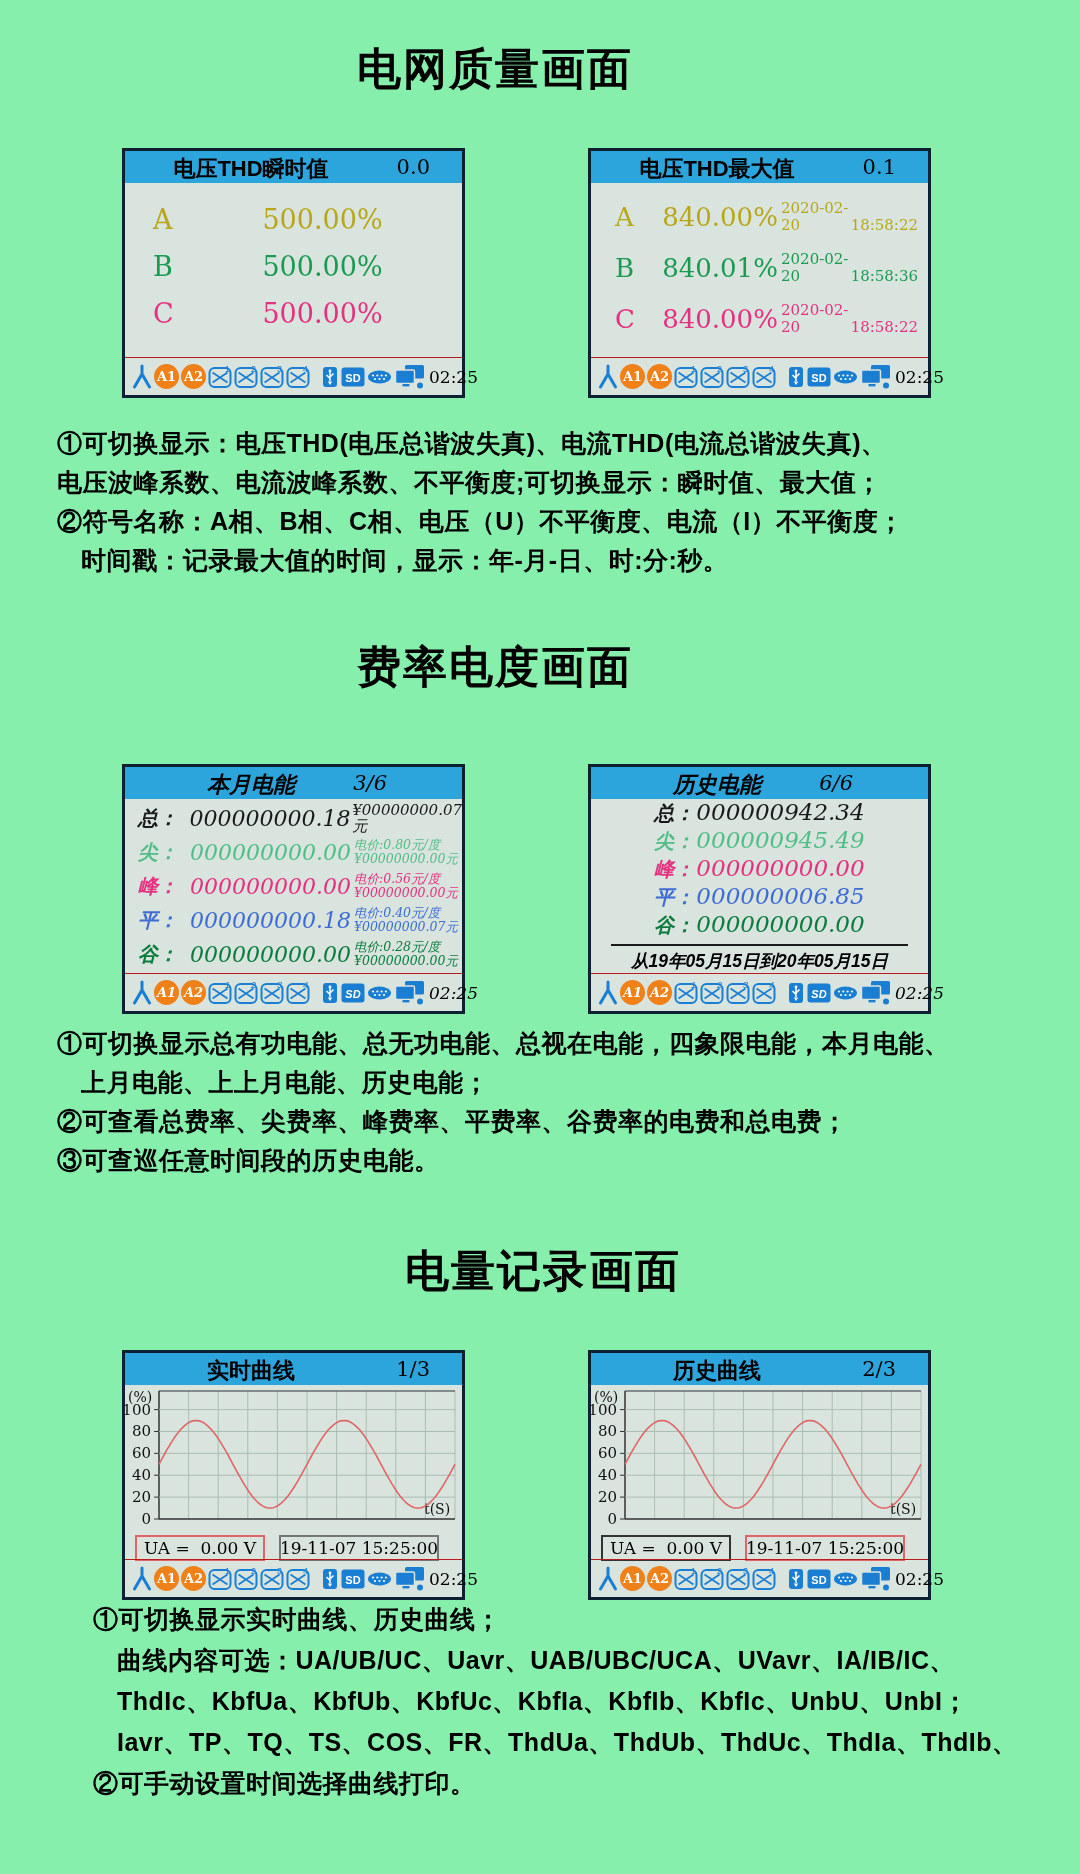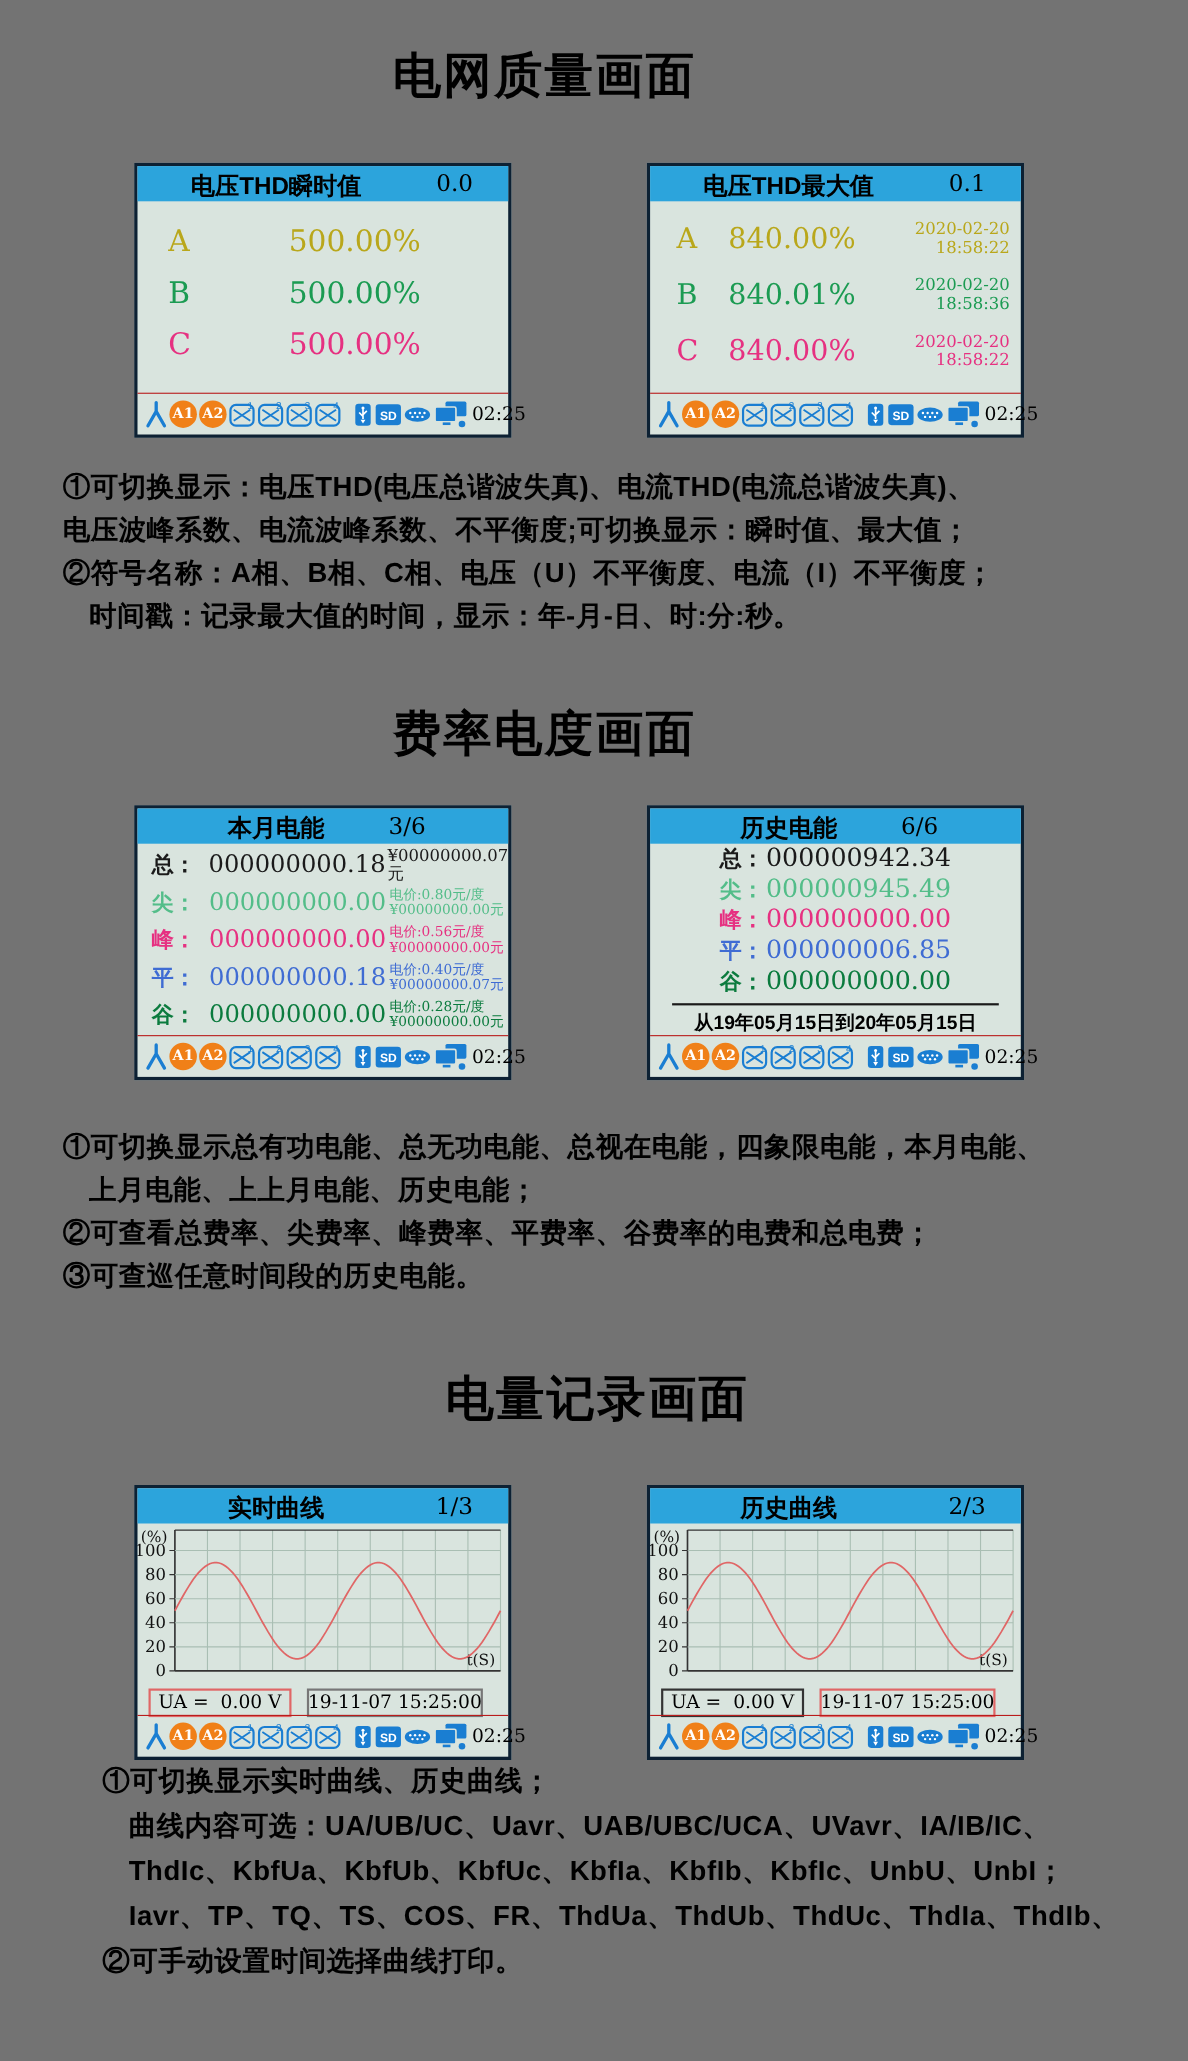--- a/index.html
+++ b/index.html
@@ -1,16 +1,16 @@
 <!DOCTYPE html>
 <html style="--header-blue: #2ca4dc; --screen-bg: #d9e4de; --screen-border: #0d2133; --phase-a-yellow: #b9a71b; --phase-b-green: #1b9b52; --phase-c-pink: #e63181; --tip-green: #53bd89; --flat-blue: #3f6cd3; --valley-green: #0b7b3e; --icon-blue: #1a7ed2; --badge-orange: #f08018; --curve-red: #e06666;"><head>
 <meta charset="utf-8">
 <style>
   html,body{margin:0;padding:0;background:#fff;}
-  .page{position:relative;width:1080px;height:1874px;background:#737373;overflow:hidden;
+  .page{position:relative;width:1080px;height:1874px;background:#86efac;overflow:hidden;
         font-family:"Liberation Sans",sans-serif;color:#000;}
   .sec-title{position:absolute;left:0;width:990px;text-align:center;
         font-size:44px;font-weight:bold;letter-spacing:2px;}
   .notes{position:absolute;left:57px;width:1000px;font-size:25px;font-weight:bold;
         line-height:39px;letter-spacing:0.5px;}
   .notes.n3{line-height:41px;}
   .nt-indent{padding-left:24px;}
   .screen-row{position:absolute;left:122px;display:flex;gap:123px;}
   .screen{width:343px;height:250px;box-sizing:border-box;border:3px solid var(--screen-border);
         background:var(--screen-bg);display:flex;flex-direction:column;}
@@ -23,21 +23,21 @@
   
   .thd-body{display:flex;flex-direction:column;justify-content:center;gap:13px;height:100%;padding-bottom:4px;box-sizing:border-box;}
   .thd-row{display:flex;align-items:baseline;height:34px;}
   .thd-label{width:58px;padding-left:28px;font-size:27px;font-family:"DejaVu Serif",serif;}
   .thd-value{flex:1;text-align:center;font-size:27px;font-family:"DejaVu Serif",serif;padding-right:28px;}
   
   .thd2-body{display:flex;flex-direction:column;justify-content:center;gap:9px;height:100%;padding-bottom:4px;box-sizing:border-box;}
   .thd2-row{display:flex;align-items:center;height:42px;}
   .thd2-label{width:44px;padding-left:24px;font-size:26px;font-family:"DejaVu Serif",serif;}
   .thd2-value{width:122px;text-align:center;font-size:26px;font-family:"DejaVu Serif",serif;}
-  .thd2-dt{flex:1;display:flex;flex-direction:column;align-items:flex-end;padding-right:10px;
+  .thd2-dt{flex:1;display:flex;align-items:flex-end;padding-right:10px;
         font-size:15px;line-height:17px;font-family:"DejaVu Serif",serif;}
   
   .en-body{display:flex;flex-direction:column;justify-content:center;height:100%;box-sizing:border-box;padding:2px 0 2px 0;}
   .en-row{display:flex;align-items:center;height:34px;padding-left:13px;}
   .en-label{width:52px;font-size:20px;font-weight:bold;}
   .en-value{width:164px;font-size:22px;font-family:"DejaVu Serif",serif;}
   .en-right{flex:1;display:flex;flex-direction:column;justify-content:center;
         font-size:12.5px;line-height:14px;font-family:"DejaVu Serif",serif;}
   .en-right.single{font-size:15px;line-height:16px;}
   
@@ -287,21 +287,21 @@
 
   <div class="notes" style="top:424px;">
     <div>①可切换显示：电压THD(电压总谐波失真)、电流THD(电流总谐波失真)、</div>
     <div>电压波峰系数、电流波峰系数、不平衡度;可切换显示：瞬时值、最大值；</div>
     <div>②符号名称：A相、B相、C相、电压（U）不平衡度、电流（I）不平衡度；</div>
     <div class="nt-indent">时间戳：记录最大值的时间，显示：年-月-日、时:分:秒。</div>
   </div>
 
   <div class="sec-title" style="top:638px;">费率电度画面</div>
 
-  <div class="screen-row" style="top:732px;">
+  <div class="screen-row" style="top:764px;font-style:italic;">
     <div class="screen pg-in">
       <div class="scr-header">
         <span class="scr-title">本月电能</span>
         <span class="scr-page">3/6</span>
       </div>
       <div class="scr-body en-body">
         <div class="en-row">
           <span class="en-label c-total">总：</span>
           <span class="en-value c-total">000000000.18</span>
           <span class="en-right single c-total">

